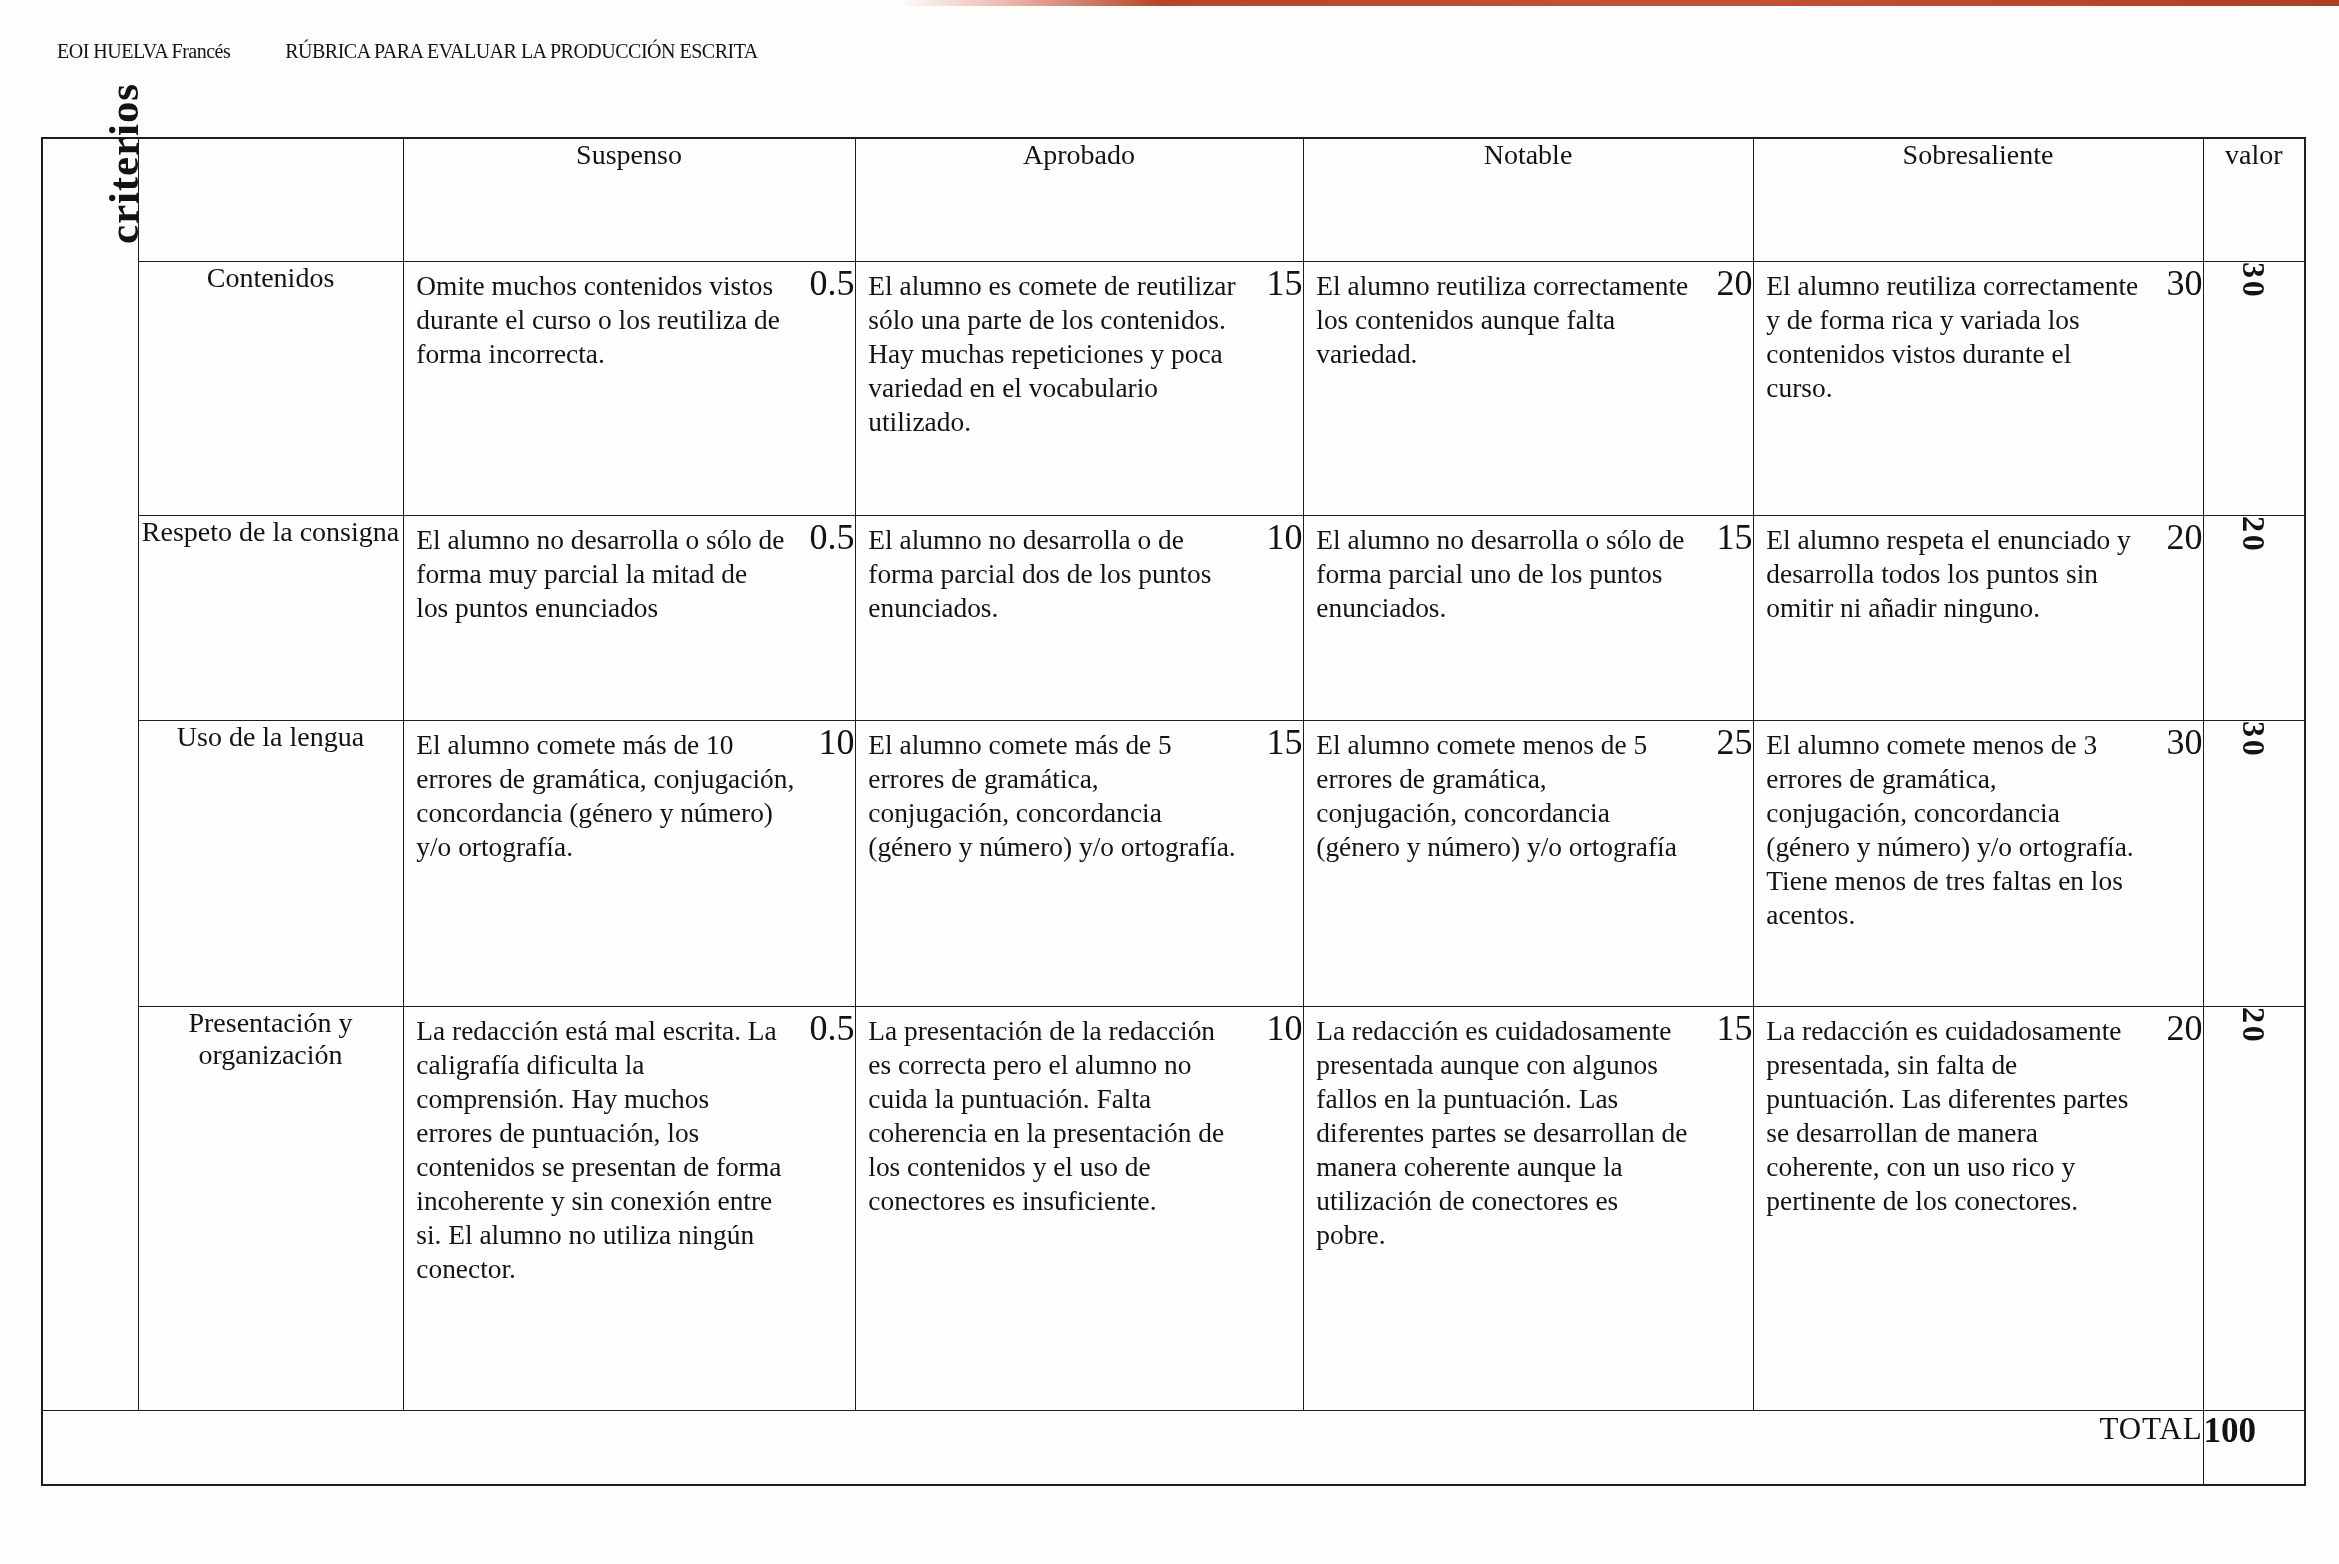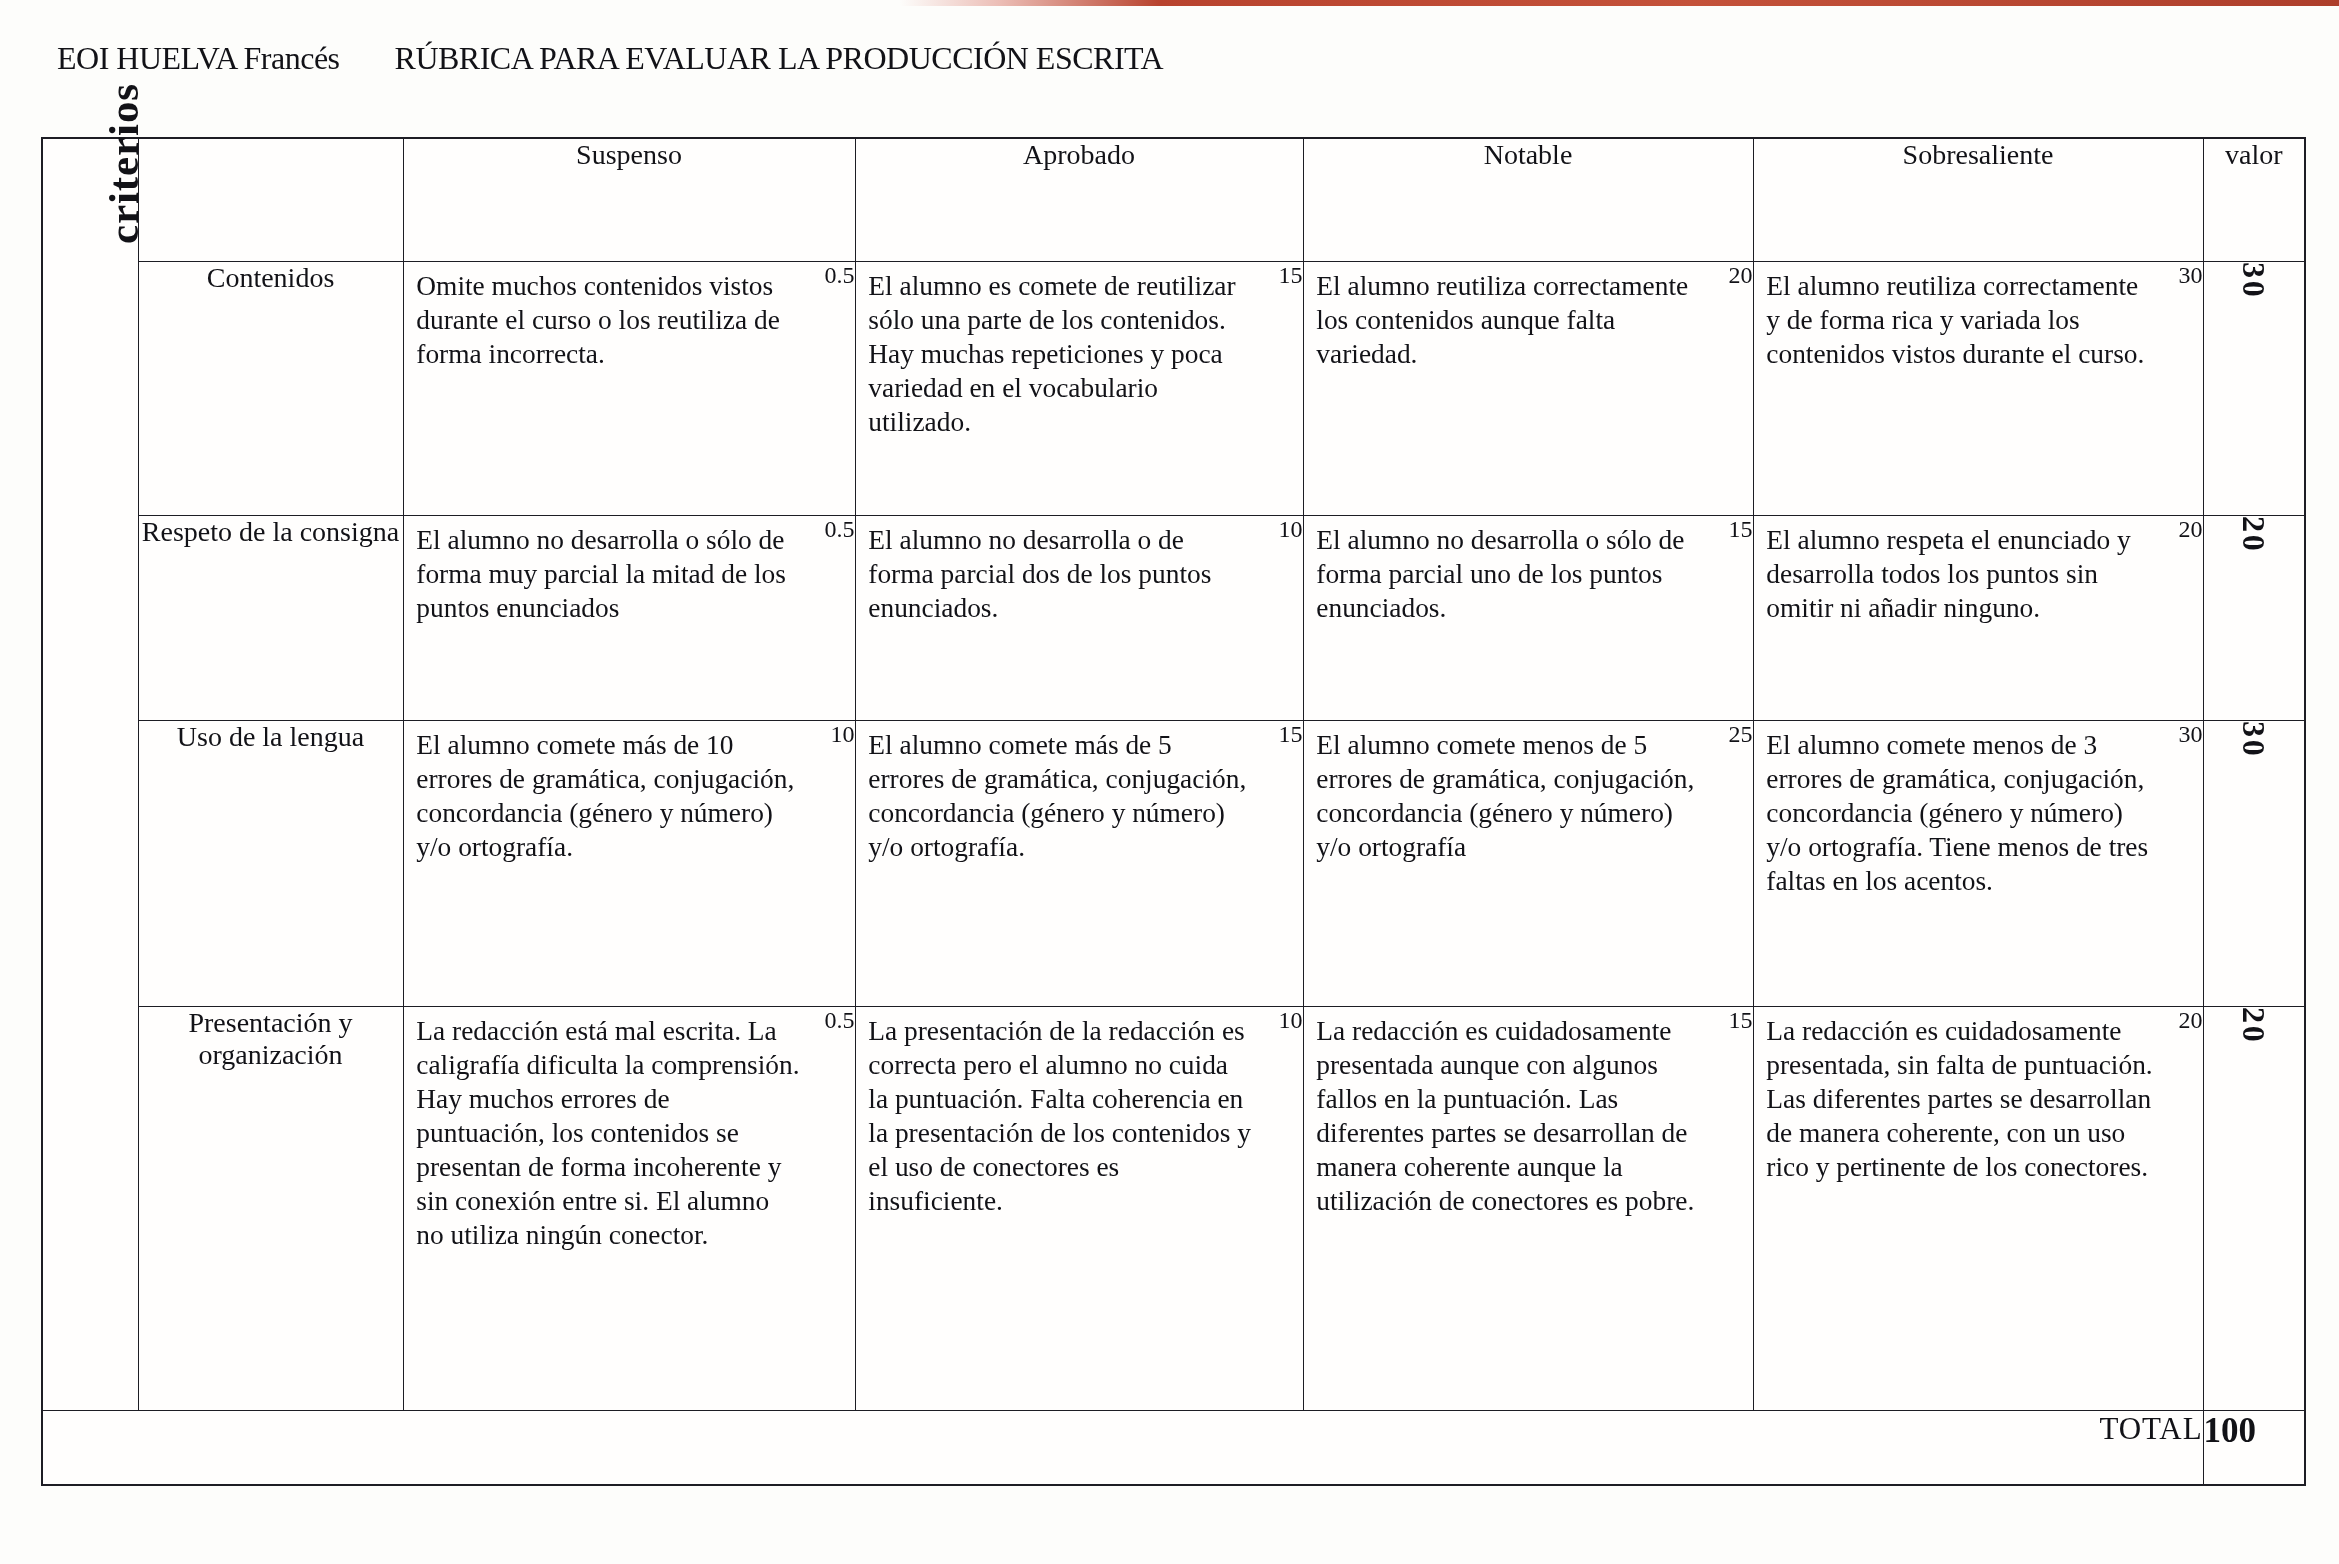--- a/index.html
+++ b/index.html
@@ -24,21 +24,21 @@
       #b8432e 18%,
       #c4523a 55%,
       #ad3e2b 100%);
   }
 
   .doc-title {
     position: absolute;
     left: 57px; top: 40px;
     display: flex;
     gap: 55px;
-    font-size: 32px;
+    font-size: 20px;
     font-weight: 500;
     letter-spacing: -0.5px;
     white-space: nowrap;
   }
 
   table.rubric {
     position: absolute;
     left: 41px; top: 137px;
     width: 2263px;
     border-collapse: collapse;
@@ -73,21 +73,21 @@
   .hb-uso  { height: 282px; }
   .hb-pres { height: 400px; }
 
   .desc {
     padding: 7.3px 24px 0 12.8px;
     font-size: 27.4px;
     line-height: 34px;
   }
   .score {
     text-align: center;
-    font-size: 24px;
+    font-size: 36px;
     padding-bottom: 5.5px;
   }
 
   td.col-header {
     text-align: center;
     vertical-align: middle;
     font-size: 28px;
   }
   td.tint-head  { background: #f5ecef; }
   td.tint-valor { background: #e6e4ee; }

